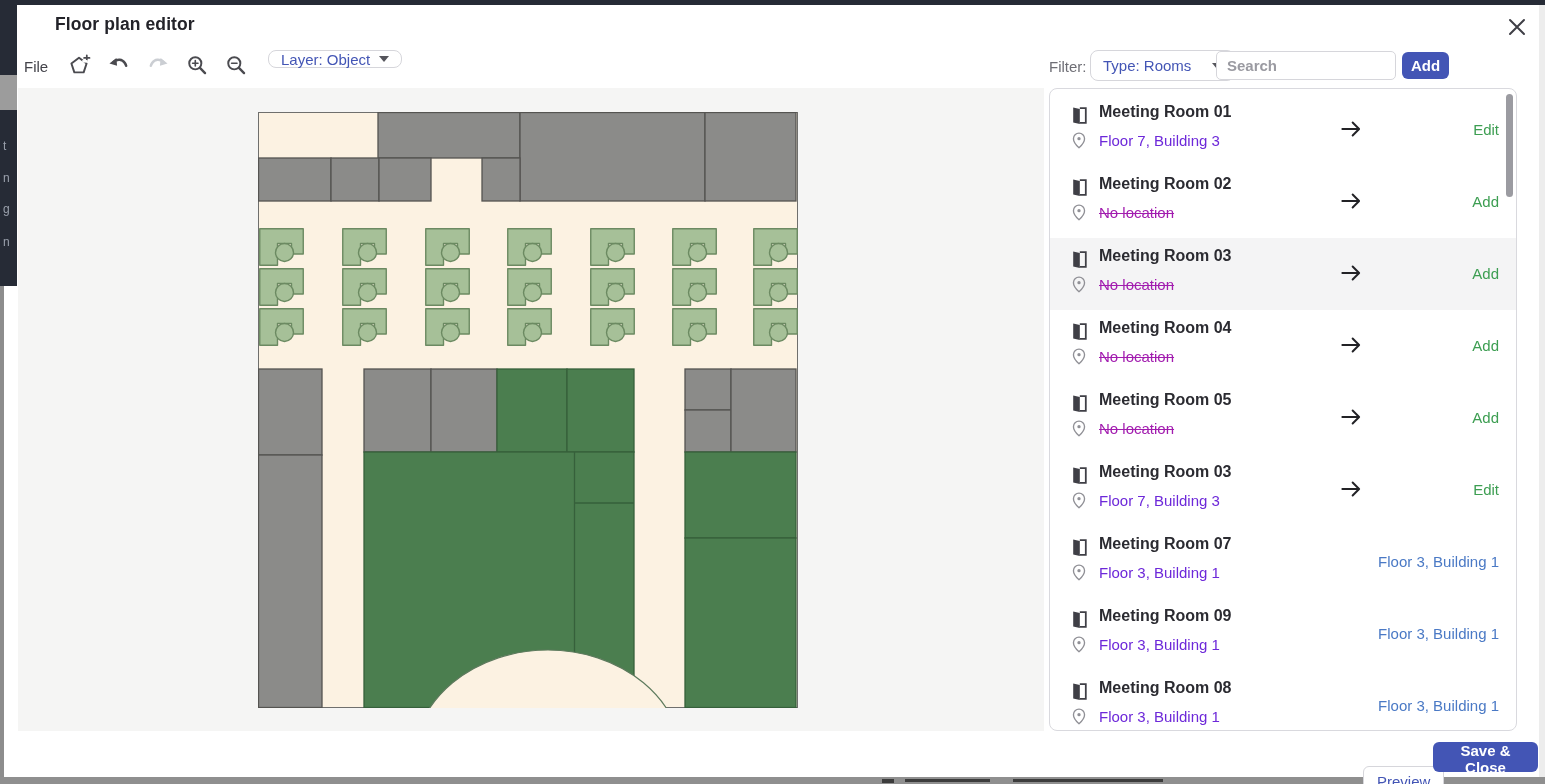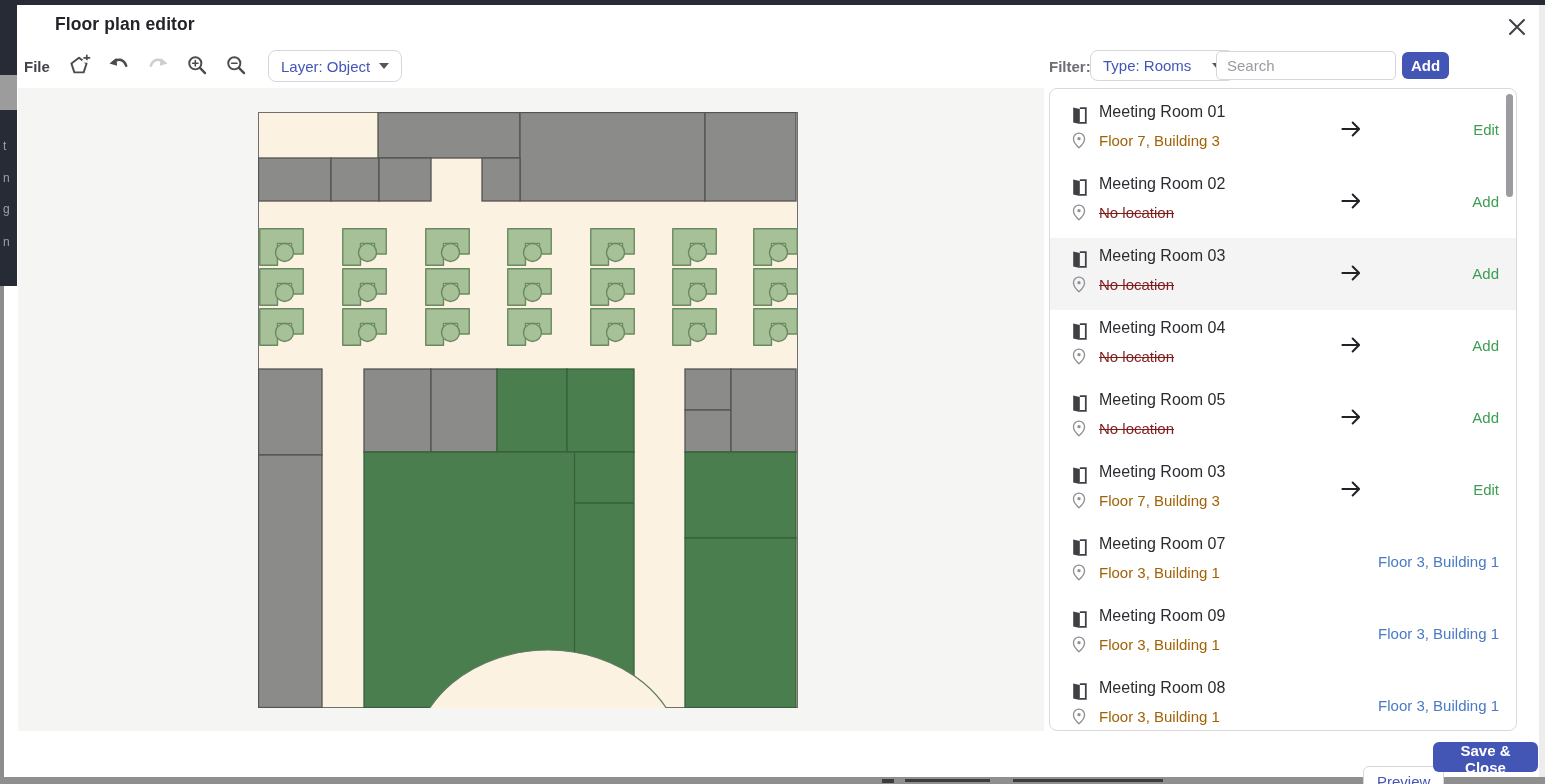--- a/index.html
+++ b/index.html
@@ -15,45 +15,45 @@
   .bd-right{position:absolute;left:1539px;top:5px;width:6px;height:772px;background:#ededed;}
   .frag{position:absolute;left:3px;color:#9aa0ac;font-size:12px;line-height:12px;}
   .bfrag{position:absolute;top:2px;background:#3c3c3c;height:4px;}
 
   
   #modal{position:absolute;left:17px;top:5px;width:1521px;height:772px;background:#fff;border-radius:9px;}
   #modal-title{position:absolute;left:19px;top:9px;font-size:17.5px;font-weight:700;color:#232329;letter-spacing:.1px;margin-left:19px;}
   #close-btn{position:absolute;left:1487px;top:9px;width:26px;height:26px;cursor:pointer;}
 
   
-  .tb-item{position:absolute;top:45px;height:32px;display:flex;align-items:center;font-weight:bold;}
+  .tb-item{position:absolute;top:45px;height:32px;display:flex;align-items:center;}
   #file-menu{left:7px;font-size:15px;color:#43434a;}
   .icon-btn{width:26px;height:32px;display:flex;align-items:center;justify-content:center;}
-  #layer-btn{position:absolute;left:251px;top:45px;height:32px;padding:0 12px;border:1px solid #d6d6db;border-radius:8px;display:flex;align-items:center;gap:9px;color:#4355b5;font-size:15px;background:#fff;}
+  #layer-btn{position:absolute;left:251px;top:45px;height:18px;padding:0 12px;border:1px solid #d6d6db;border-radius:8px;display:flex;align-items:center;gap:9px;color:#4355b5;font-size:15px;background:#fff;}
   #filter-label{left:1032px;font-size:15px;color:#6e6e75;}
   #type-btn{position:absolute;left:1073px;top:45px;height:31px;padding:0 12px;border:1px solid #d6d6db;border-radius:8px;display:flex;align-items:center;gap:21px;color:#4355b5;font-size:15px;background:#fff;}
-  #search-input{position:absolute;left:1199px;top:46px;width:180px;height:29px;border:1px solid #d6d6db;border-radius:5px;padding:0 10px;font-size:15px;color:#3f3f46;outline:none;}
+  #search-input{position:absolute;left:1199px;top:46px;width:180px;height:29px;border:1px solid #d6d6db;border-radius:5px;padding:0 10px;font-size:15px;color:#3f3f46;outline:none;font-weight:bold;}
   #search-input::placeholder{color:#9a9aa1;}
   #add-btn{position:absolute;left:1385px;top:47px;height:27px;padding:0 9px;background:#4355b5;color:#fff;border:none;border-radius:6px;font-size:15px;font-weight:700;}
   .caret{width:0;height:0;border-left:5px solid transparent;border-right:5px solid transparent;border-top:6px solid #55555c;}
 
   
   #canvas{position:absolute;left:1px;top:83px;width:1026px;height:643px;background:#f5f5f4;}
   #floorplan{position:absolute;left:240px;top:24px;}
 
   
   #room-panel{position:absolute;left:1032px;top:83px;width:468px;height:643px;border:1px solid #d9d9de;border-radius:8px;background:#fff;overflow:hidden;}
   #room-rows{position:absolute;left:0;top:5px;width:100%;}
   .room-row{position:relative;width:100%;height:72px;}
   .room-row.hl{background:#f4f4f5;text-align:right;}
   .room-icon{position:absolute;left:19px;top:11px;}
-  .room-name{position:absolute;left:49px;top:9px;font-size:16px;font-weight:400;color:#2b2b31;}
+  .room-name{position:absolute;left:49px;top:9px;font-size:16px;font-weight:700;color:#2b2b31;}
   .room-pin{position:absolute;left:20px;top:37px;}
-  .room-loc{position:absolute;left:49px;top:38px;font-size:15px;color:#a16207;}
-  .room-loc.missing{color:#7f1d1d;text-decoration:line-through;}
+  .room-loc{position:absolute;left:49px;top:38px;font-size:15px;color:#6d28d9;}
+  .room-loc.missing{color:#a21caf;text-decoration:line-through;}
   .room-arrow{position:absolute;left:288px;top:22px;width:26px;height:26px;}
   .room-action{position:absolute;right:17px;top:27px;font-size:15px;}
   .room-action.green{color:#3d9e52;}
   .room-action.link{color:#4a79c5;}
   #scroll-thumb{position:absolute;right:3px;top:5px;width:7px;height:103px;background:#9b9ba1;border-radius:4px;}
 
   
   #preview-btn{position:absolute;left:1346px;top:737px;height:30px;padding:0 13px;background:#fff;border:1px solid #d6d6db;border-radius:6px;color:#4355b5;font-size:15px;margin-top:24px;}
   #save-btn{position:absolute;left:1416px;top:737px;height:30px;padding:0 20px;background:#4355b5;border:none;border-radius:6px;color:#fff;font-size:15px;font-weight:700;}
 </style>

